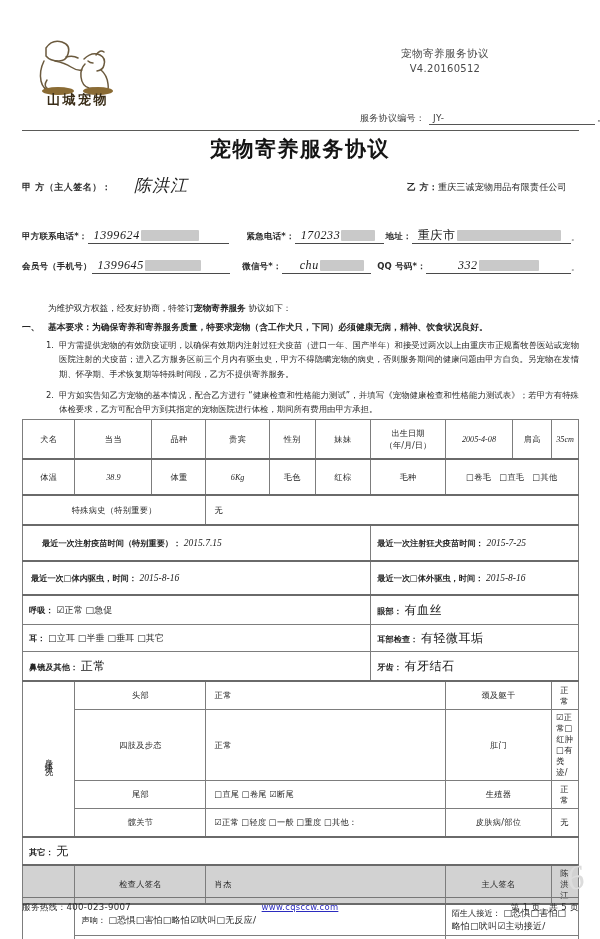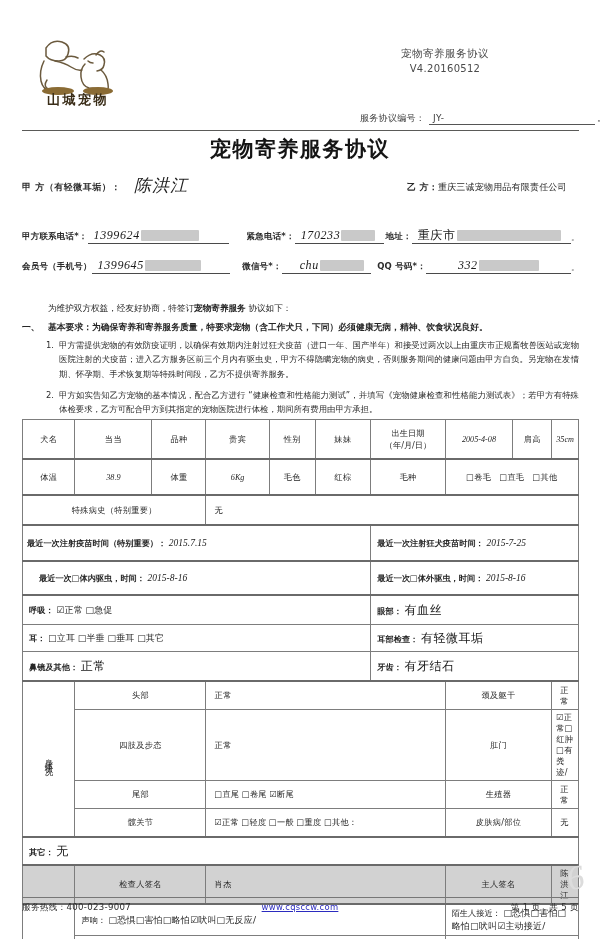--- a/index.html
+++ b/index.html
@@ -165,21 +165,21 @@
     <span class="lbl">服务协议编号：</span>
     <span class="val">
       <span>JY-</span><span></span>
     </span>
     <span class="semi">。</span>
   </div>
 
   <div class="doc-title">宠物寄养服务协议</div>
 
   <div class="party">
-    <span class="jia">甲 方（有轻微耳垢）：</span>
+    <span class="jia">甲 方（主人签名）：</span>
     <span class="jia-val">陈洪江</span>
     <span class="yi">
       <b>乙 方：</b><span>重庆三诚宠物用品有限责任公司</span>
     </span>
   </div>
 
   <div class="frow" style="top:228px;">
     <span class="lb">甲方联系电话*：</span>
     <span class="fld" style="width:140px;">
       <span class="hand">1399624</span>
@@ -268,32 +268,32 @@
         <span>□其他</span>
       </td>
     </tr>
 
     <tr>
       <td class="lbl-c thick-top" colspan="3" style="height:24px;">特殊病史（特别重要）</td>
       <td class="hw-cn thick-top" colspan="7" style="padding-left:8px;">无</td>
     </tr>
 
     <tr>
-      <td class="thick-top" colspan="6" style="height:30px;padding-left:4px;margin-top:20px;">
+      <td class="thick-top" colspan="6" style="height:30px;padding-left:19px;margin-top:20px;">
         <span class="bold">最近一次注射疫苗时间（特别重要）：</span>
         <span class="hw-sm">2015.7.15</span>
       </td>
       <td class="thick-top" colspan="4" style="padding-left:6px;">
         <span class="bold">最近一次注射狂犬疫苗时间：</span>
         <span class="hw-sm">2015-7-25</span>
       </td>
     </tr>
 
     <tr>
-      <td class="thick-top" colspan="6" style="height:28px;padding-left:16px;">
+      <td class="thick-top" colspan="6" style="height:28px;padding-left:8px;">
         <span class="bold">最近一次□体内驱虫，时间：</span>
         <span class="hw-sm">2015-8-16</span>
       </td>
       <td class="thick-top" colspan="4" style="padding-left:6px;">
         <span class="bold">最近一次□体外驱虫，时间：</span>
         <span class="hw-sm">2015-8-16</span>
       </td>
     </tr>
 
     <tr>

